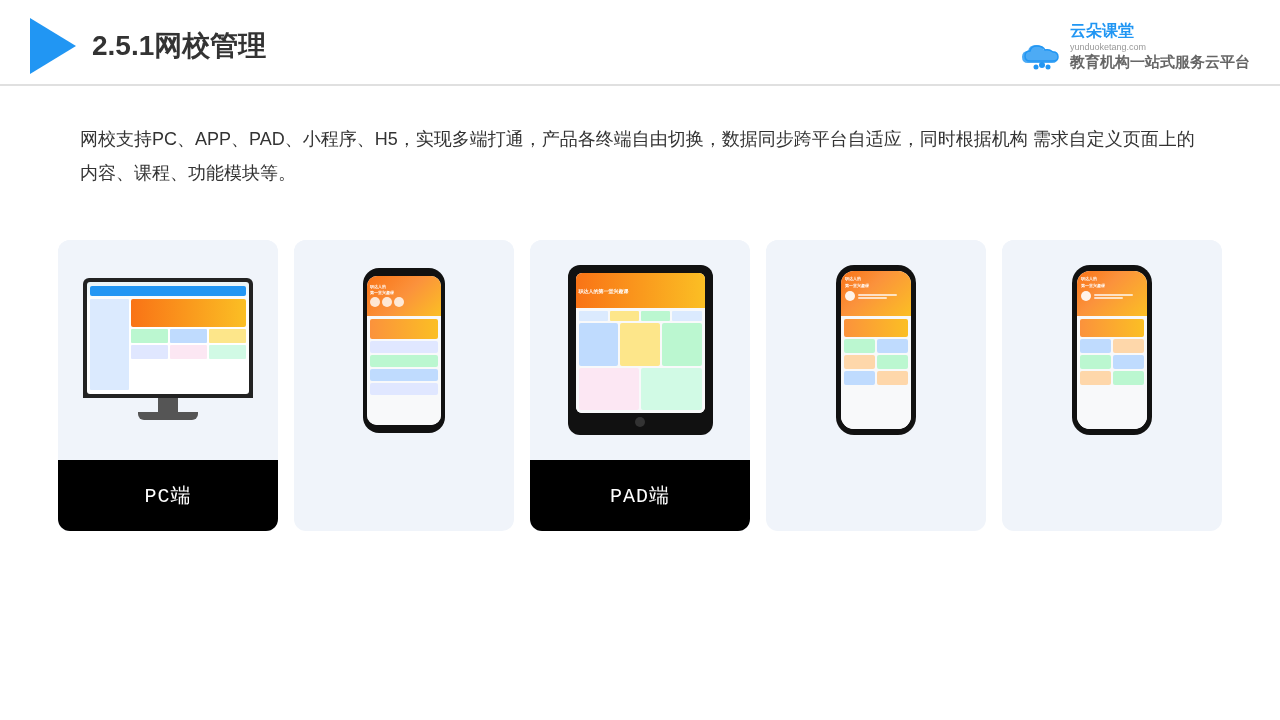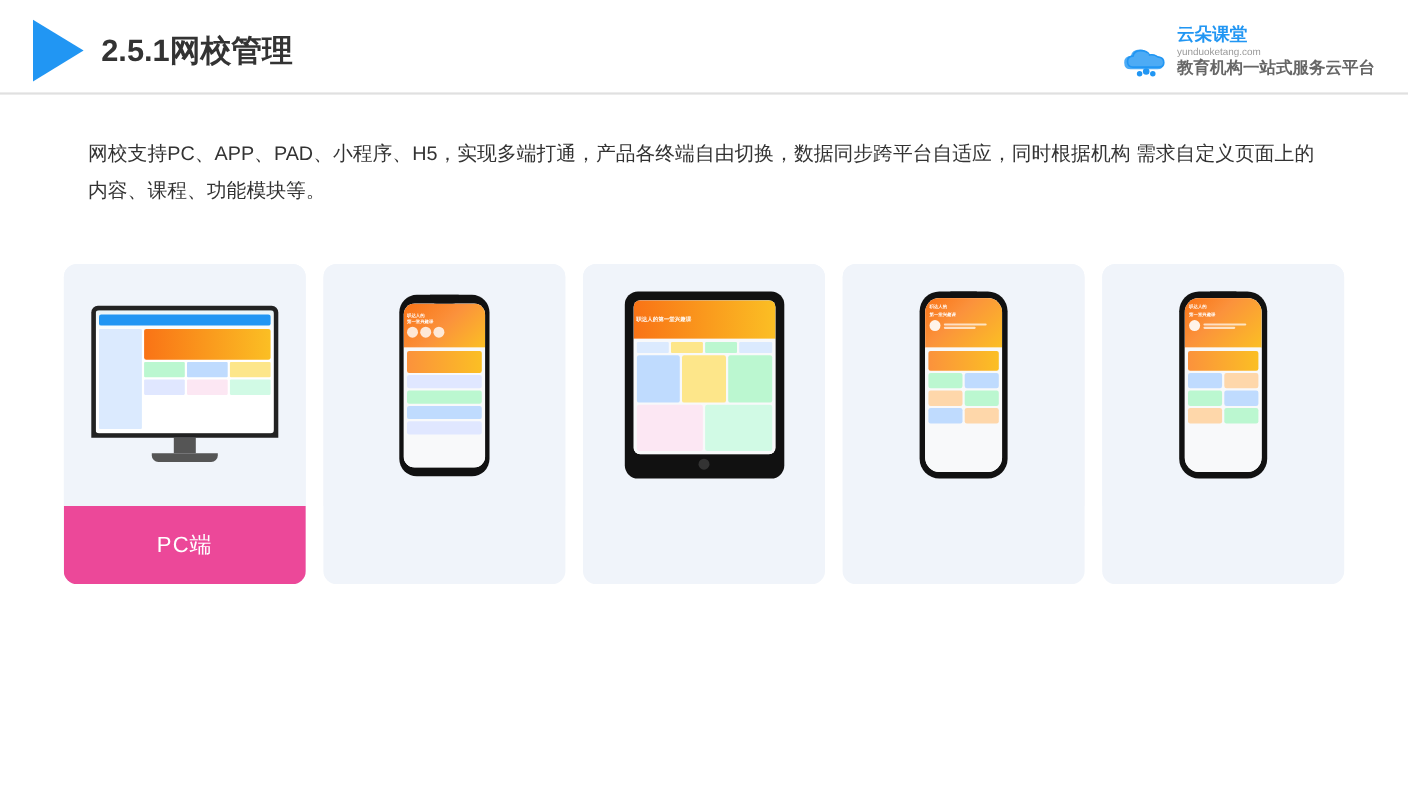--- a/index.html
+++ b/index.html
@@ -105,27 +105,28 @@
       height: 220px;
       display: flex;
       align-items: center;
       justify-content: center;
       padding: 20px;
       background: #f0f4fa;
     }
 
     .card-label {
       width: 100%;
-      background: #ec4899;
+      background: #000000;
       color: white;
       font-size: 20px;
       font-weight: 500;
       text-align: center;
       padding: 22px 0;
       letter-spacing: 1px;
+      font-family: Liberation Mono, monospace;
     }
 
     
     
     .pc-monitor {
       width: 170px;
       height: 145px;
       position: relative;
     }
     .monitor-screen-border {
@@ -563,20 +564,21 @@
               <div class="tablet-card-item" style="background:#bbf7d0;"></div>
             </div>
             <div class="tablet-cards">
               <div class="tablet-card-item" style="background:#fce7f3;"></div>
               <div class="tablet-card-item" style="background:#d1fae5;"></div>
             </div>
           </div>
         </div>
       </div>
     </div>
+    <div class="card-label">PAD端</div>
   </div>
 
   <div class="card">
     <div class="card-image-area">
       <div class="slim-phone">
         <div class="slim-phone-notch"></div>
         <div class="slim-phone-screen">
           <div class="slim-screen-top">
             <div class="slim-top-title">职达人的<br>第一堂兴趣课</div>
             <div class="slim-avatar-row">

